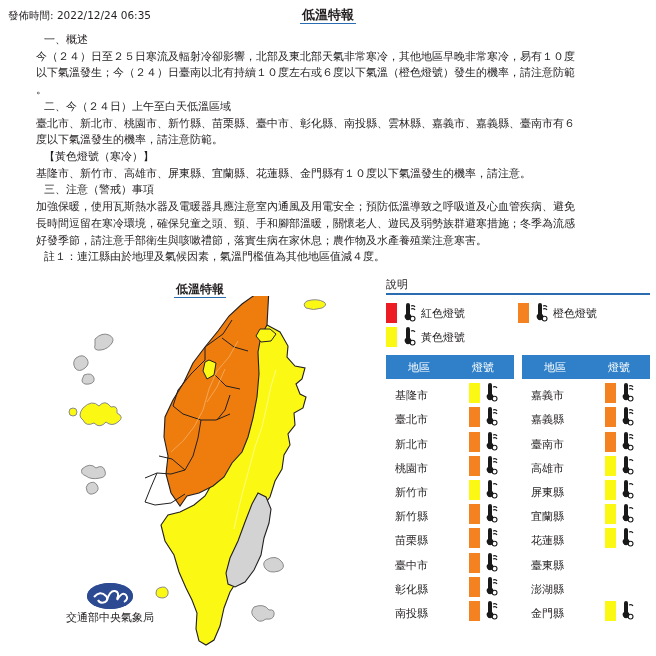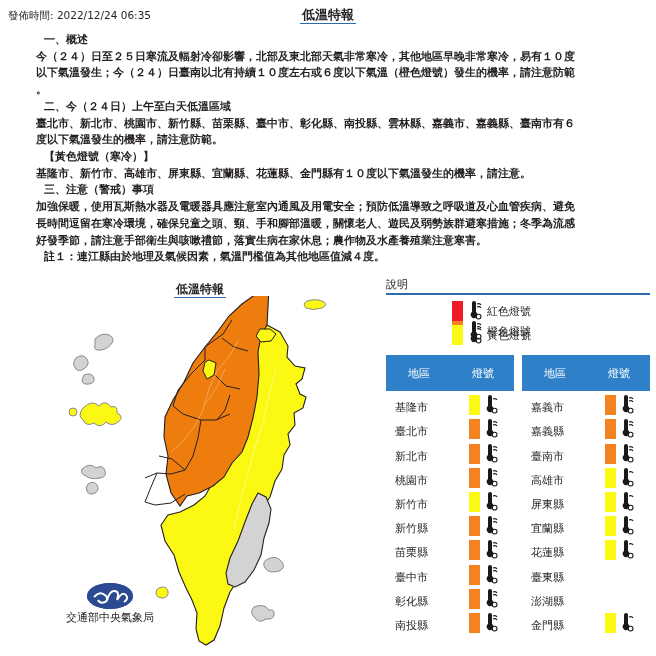--- a/index.html
+++ b/index.html
@@ -27,21 +27,21 @@
   .doc-title span{
     border-bottom:1.6px solid #2b6cb0;
     padding:0 2px 1px 2px;
   }
 
   
   .report{
     position:absolute; left:36px; top:32px; width:610px;
     font-size:11px; line-height:1.52;
   }
-  .report .ln{ white-space:nowrap;font-weight:bold; }
+  .report .ln{ white-space:nowrap; }
   .hd{ margin-left:8px; }
 
   
   .map-title{
     position:absolute; left:145px; top:281px; width:110px;
     text-align:center; font-size:12px; font-weight:bold;
   }
   .map-title span{
     border-bottom:1.6px solid #2b6cb0; padding:0 2px 1px 2px;
   }
@@ -56,32 +56,32 @@
     position:relative;
   }
   .cwb-logo .badge svg{ position:absolute; left:0; top:0; }
   .cwb-logo .cap{ font-size:11px; white-space:nowrap; margin-left:-12px; }
 
   
   .legend{ position:absolute; left:386px; top:277px; width:264px; }
   .legend .leg-title{ font-size:11px; padding-bottom:1px; }
   .legend .rule{ height:2px; background:#2b6cb0; width:264px; }
   .legend .rows{ padding-top:6px; }
-  .legend .lrow{ display:flex; align-items:center; height:24px;flex-direction:column; }
+  .legend .lrow{ display:flex; height:24px; }
   .legend .cell{ display:flex; align-items:center; width:132px; }
   .swatch{ width:11px; height:20px; display:inline-block; }
   .thermo{ width:18px; height:20px; margin-left:2px; }
   .leg-lab{ font-size:11px; margin-left:4px; white-space:nowrap; }
 
   
   .tables{ position:absolute; left:386px; top:355px; width:264px; display:flex; gap:8px; }
   .tcol{ width:128px; }
   .thead{
     display:flex; background:#2f80c9; color:#ffffff;
-    font-size:11px; height:36px; align-items:center;
+    font-size:11px; height:24px; align-items:center;
   }
   .thead .c1{ width:66px; text-align:center; }
   .thead .c2{ width:62px; text-align:center; }
   .trow{ display:flex; align-items:flex-end; height:24.2px;gap:28px; }
   .trow .c1{ width:66px; text-align:center; font-size:11px; white-space:nowrap; }
   .trow .c2{ width:62px; display:flex; align-items:center; padding-left:4px; }
   .trow .sw{ width:11px; height:20px; }
   .trow .th{ width:18px; height:20px; margin-left:1px; }
 </style>
 </head>

